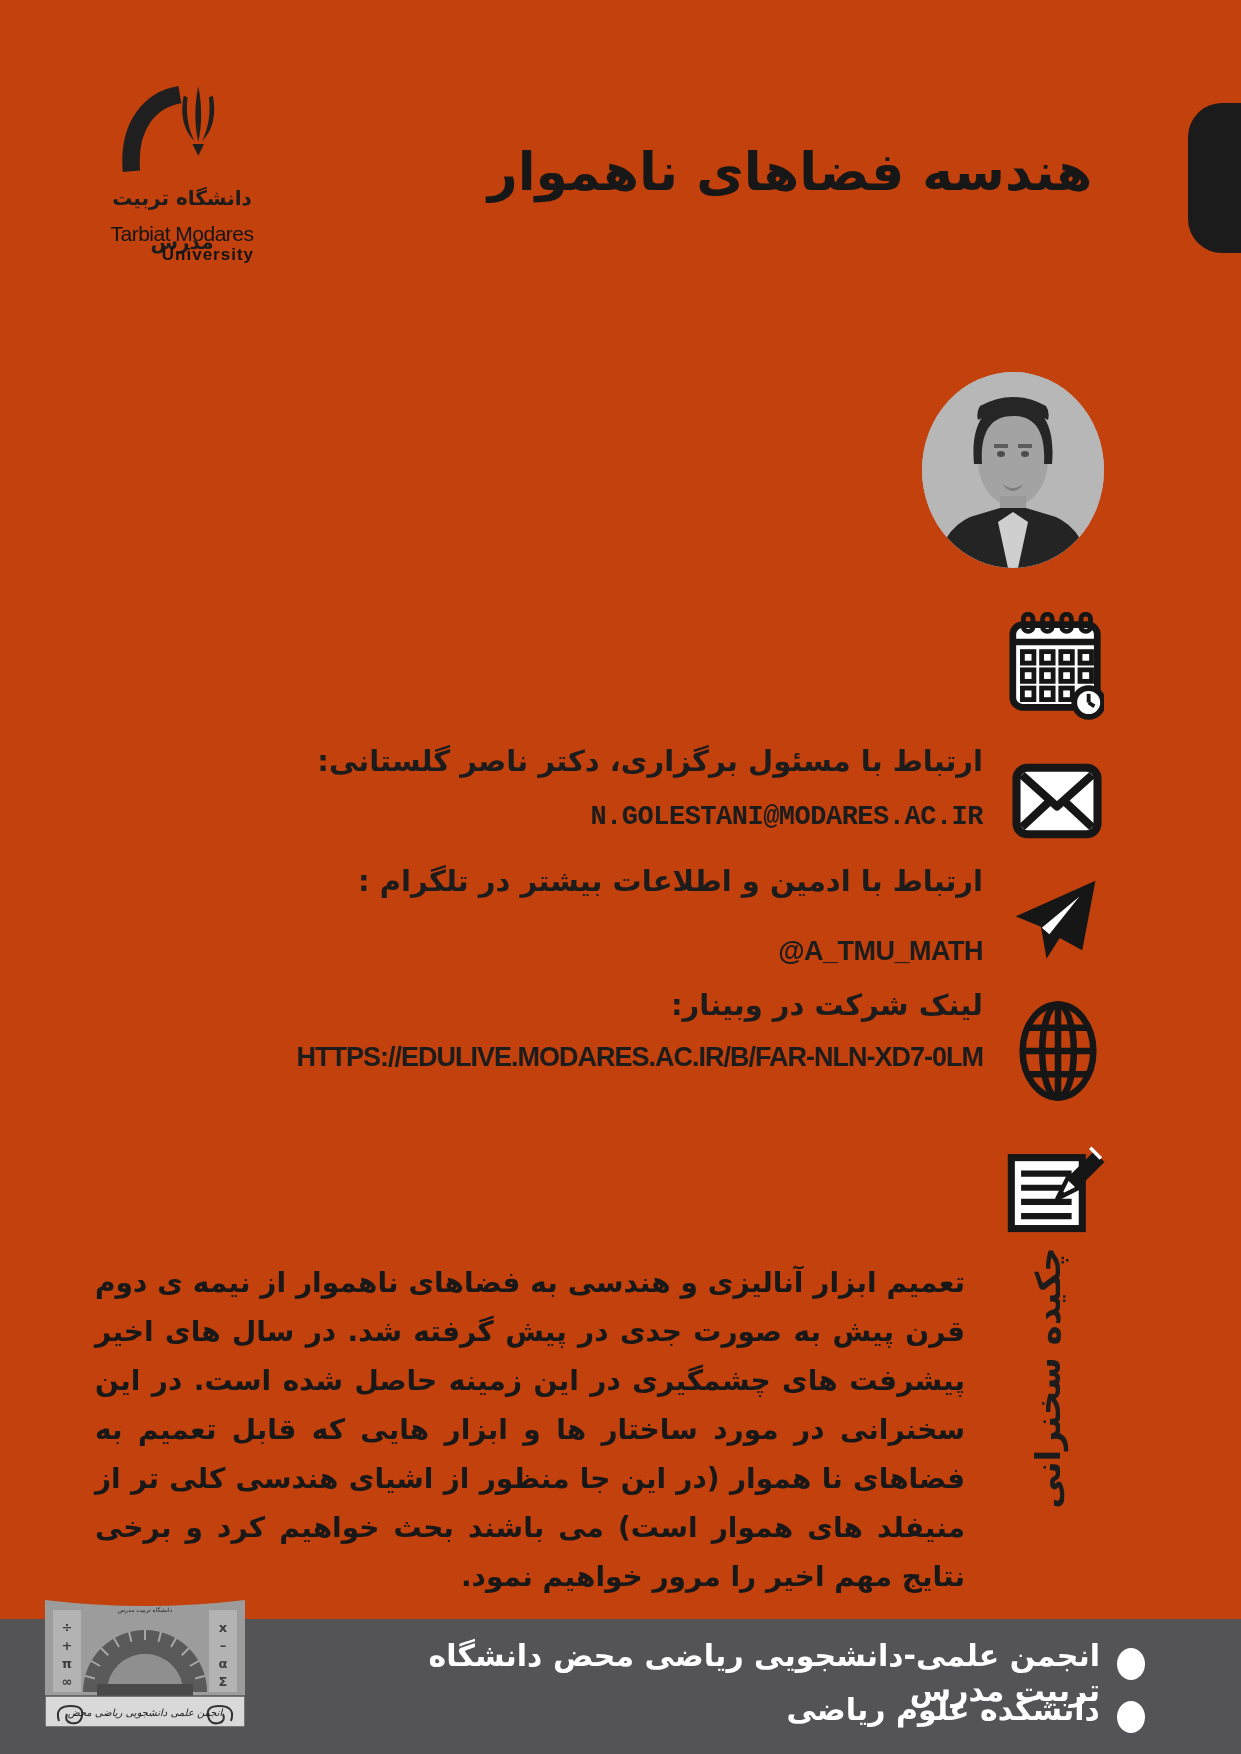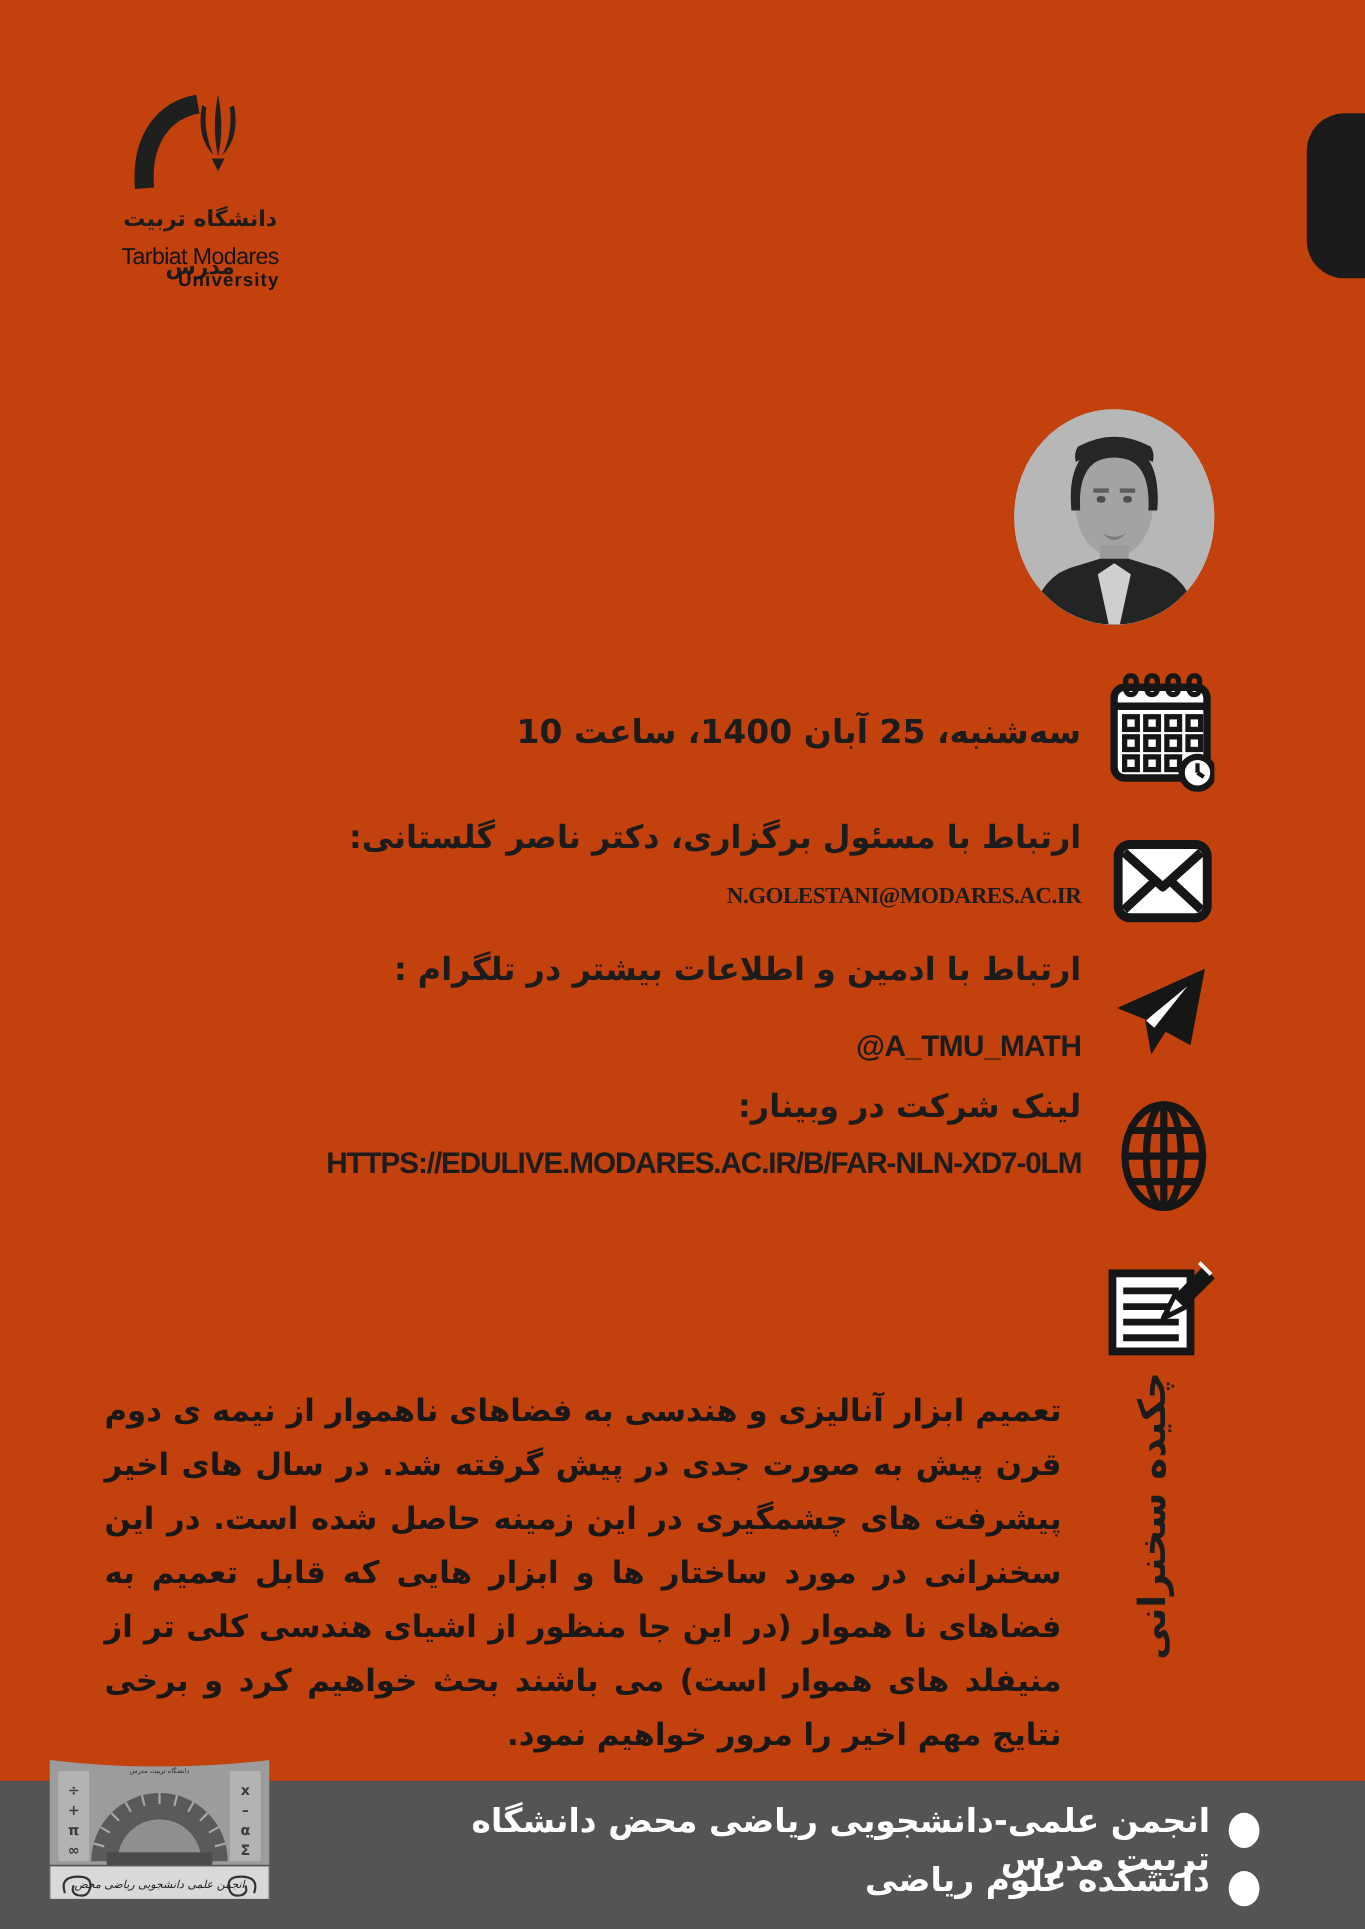--- a/index.html
+++ b/index.html
@@ -29,21 +29,21 @@
   .photo{position:absolute;left:922px;top:372px;width:182px;height:196px;
     border-radius:50%;overflow:hidden;background:#b7b7b7;}
   .speaker{position:absolute;right:328px;top:428px;width:420px;text-align:right;}
   .speaker .name{font-size:31px;font-weight:bold;line-height:54px;}
   .speaker .aff{font-size:31px;font-weight:bold;line-height:54px;}
 
   
   .info-text{position:absolute;right:258px;width:740px;text-align:right;font-weight:bold;}
   .t-date{top:648px;font-size:30px;}
   .t-email-label{top:744px;font-size:29px;}
-  .t-email{top:802px;font-size:21px;font-family:Liberation Serif, serif;letter-spacing:-0.5px;}
+  .t-email{top:802px;font-size:27px;font-family:Liberation Mono, monospace;letter-spacing:-0.5px;}
   .t-tg-label{top:864px;font-size:29px;}
   .t-tg{top:936px;font-size:27px;font-family:"Liberation Sans",sans-serif;letter-spacing:-0.5px;}
   .t-web-label{top:988px;font-size:29px;}
   .t-url{top:1042px;font-size:27px;font-family:"Liberation Sans",sans-serif;letter-spacing:-1px;white-space:nowrap;}
   .icon{position:absolute;}
   .i-cal{left:1008px;top:612px;width:96px;height:108px;}
   .i-env{left:1012px;top:760px;width:90px;height:82px;}
   .i-tg{left:1008px;top:872px;width:94px;height:100px;}
   .i-globe{left:1018px;top:1000px;width:80px;height:102px;}
   .i-note{left:1006px;top:1128px;width:102px;height:108px;}
@@ -79,20 +79,21 @@
       <path d="M79,2 C75,22 75,42 79,60 C83,42 83,22 79,2 Z" fill="#1f1f1f"></path>
       <path d="M64,12 C60,32 64,48 75,59 C68,45 66,28 68,14 Z" fill="#1f1f1f"></path>
       <path d="M94,12 C98,32 94,48 83,59 C90,45 92,28 90,14 Z" fill="#1f1f1f"></path>
       <path d="M73,62 L79,74 L85,62 Z" fill="#1f1f1f"></path>
     </svg>
     <div class="tmu-fa-name fa">دانشگاه تربیت مدرس</div>
     <div class="tmu-en1">Tarbiat Modares</div>
     <div class="tmu-en2">University</div>
   </div>
 
+  <h1 class="title fa">هندسه فضاهای ناهموار</h1>
 
   <div class="corner-tab"></div>
 
   <div class="photo">
     <svg viewBox="0 0 182 196" width="182" height="196">
       <rect x="0" y="0" width="182" height="196" fill="#b7b7b7"></rect>
       <ellipse cx="91" cy="88" rx="35" ry="46" fill="#a3a3a3"></ellipse>
       <path d="M52,92 C48,48 66,30 91,30 C116,30 134,48 130,92 L122,92 C124,58 112,44 91,44 C70,44 58,58 60,92 Z" fill="#262626"></path>
       <path d="M58,34 Q91,16 124,34 Q128,40 126,48 Q91,28 56,48 Q54,40 58,34 Z" fill="#262626"></path>
       <rect x="78" y="124" width="26" height="20" fill="#9a9a9a"></rect>
@@ -124,21 +125,20 @@
       <rect x="55" y="60" width="12" height="12" stroke-width="5"></rect>
       <rect x="75" y="60" width="12" height="12" stroke-width="5"></rect>
       <rect x="15" y="79" width="12" height="12" stroke-width="5"></rect>
       <rect x="35" y="79" width="12" height="12" stroke-width="5"></rect>
       <rect x="55" y="79" width="12" height="12" stroke-width="5"></rect>
       <circle cx="84" cy="94" r="15" stroke-width="6" fill="#fff"></circle>
       <line x1="84" y1="94" x2="84" y2="85" stroke-width="4"></line>
       <line x1="84" y1="94" x2="90" y2="98" stroke-width="4"></line>
     </g>
   </svg>
-  <div class="info-text t-date fa">سه‌شنبه، 25 آبان  1400، ساعت 10</div>
 
   <svg class="icon i-env" viewBox="0 0 100 84">
     <g fill="none" stroke="#161616" stroke-width="9" stroke-linejoin="round">
       <rect x="5" y="5" width="90" height="74" rx="12" fill="#fff"></rect>
       <path d="M11,13 L50,48 L89,13"></path>
       <path d="M11,71 L40,44"></path>
       <path d="M89,71 L60,44"></path>
     </g>
   </svg>
   <div class="info-text t-email-label fa">ارتباط با مسئول برگزاری، دکتر ناصر گلستانی:</div>

